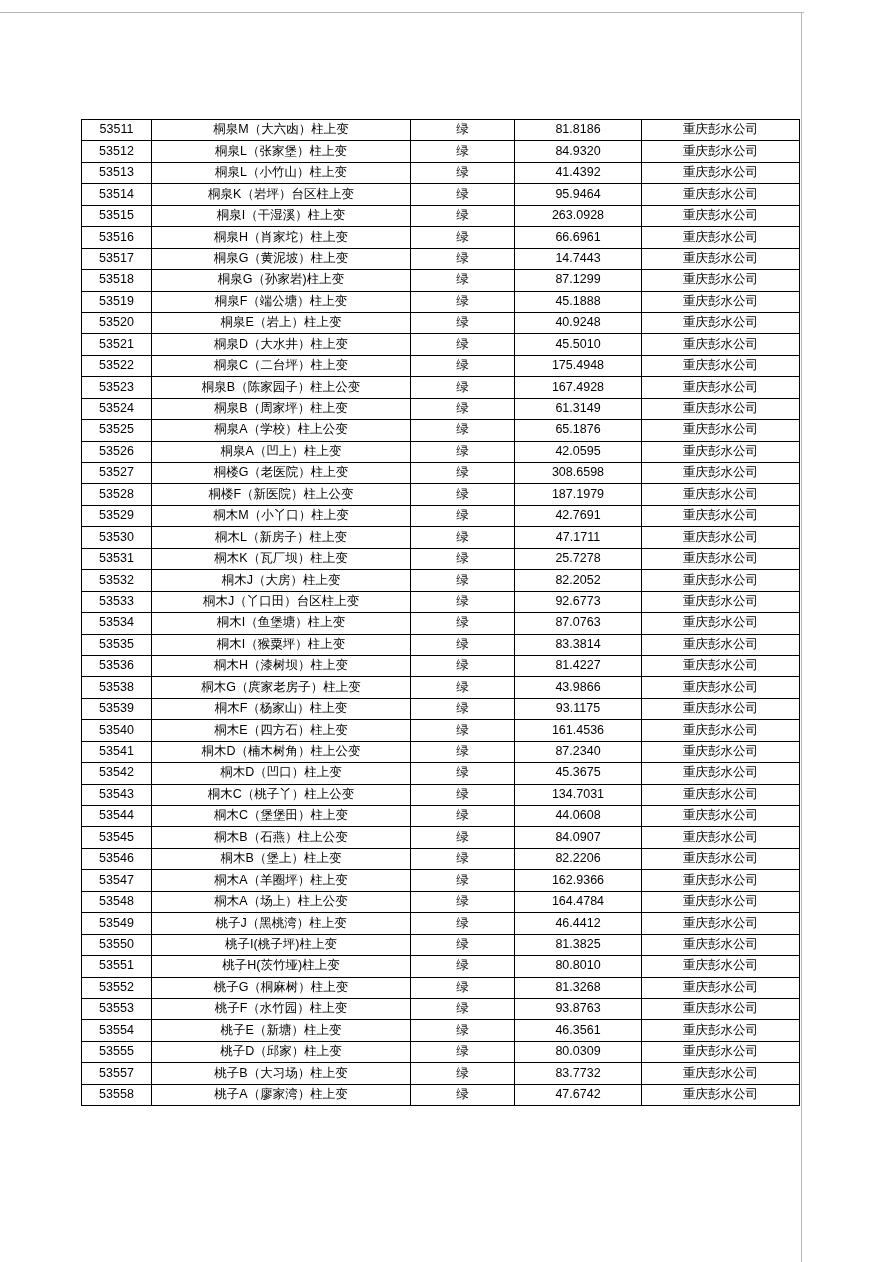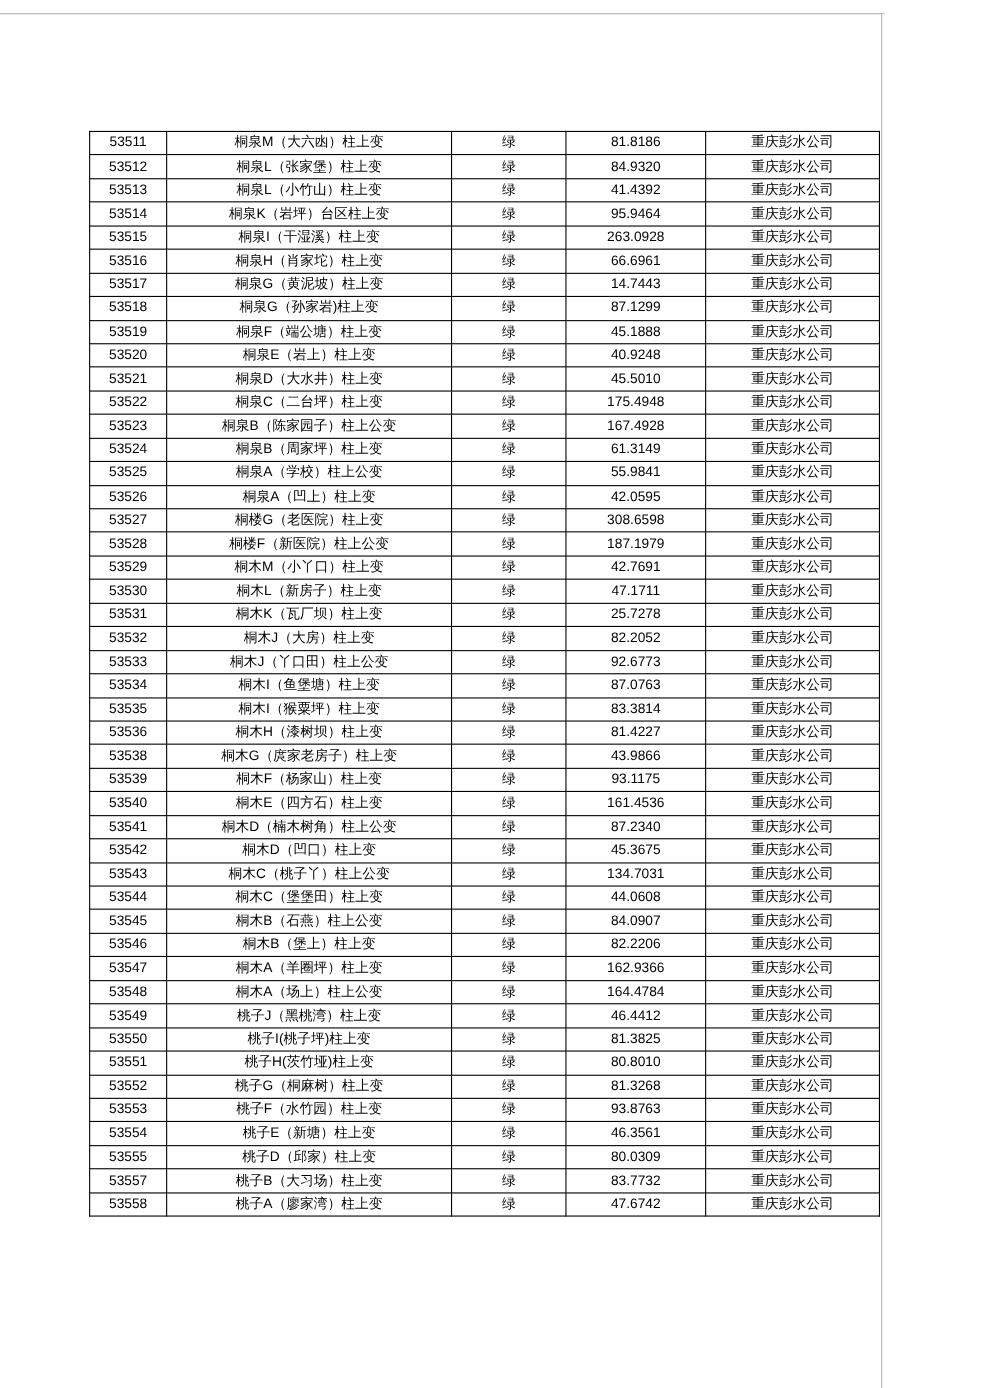--- a/index.html
+++ b/index.html
@@ -188,21 +188,21 @@
           <td class="col-name">桐泉B（周家坪）柱上变</td>
           <td class="col-status">绿</td>
           <td class="col-value">61.3149</td>
           <td class="col-company">重庆彭水公司</td>
         </tr>
 
         <tr>
           <td class="col-id">53525</td>
           <td class="col-name">桐泉A（学校）柱上公变</td>
           <td class="col-status">绿</td>
-          <td class="col-value">55.9841</td>
+          <td class="col-value">65.1876</td>
           <td class="col-company">重庆彭水公司</td>
         </tr>
 
         <tr>
           <td class="col-id">53526</td>
           <td class="col-name">桐泉A（凹上）柱上变</td>
           <td class="col-status">绿</td>
           <td class="col-value">42.0595</td>
           <td class="col-company">重庆彭水公司</td>
         </tr>
@@ -250,21 +250,21 @@
         <tr>
           <td class="col-id">53532</td>
           <td class="col-name">桐木J（大房）柱上变</td>
           <td class="col-status">绿</td>
           <td class="col-value">82.2052</td>
           <td class="col-company">重庆彭水公司</td>
         </tr>
 
         <tr>
           <td class="col-id">53533</td>
-          <td class="col-name">桐木J（丫口田）柱上公变</td>
+          <td class="col-name">桐木J（丫口田）台区柱上变</td>
           <td class="col-status">绿</td>
           <td class="col-value">92.6773</td>
           <td class="col-company">重庆彭水公司</td>
         </tr>
 
         <tr>
           <td class="col-id">53534</td>
           <td class="col-name">桐木I（鱼堡塘）柱上变</td>
           <td class="col-status">绿</td>
           <td class="col-value">87.0763</td>

